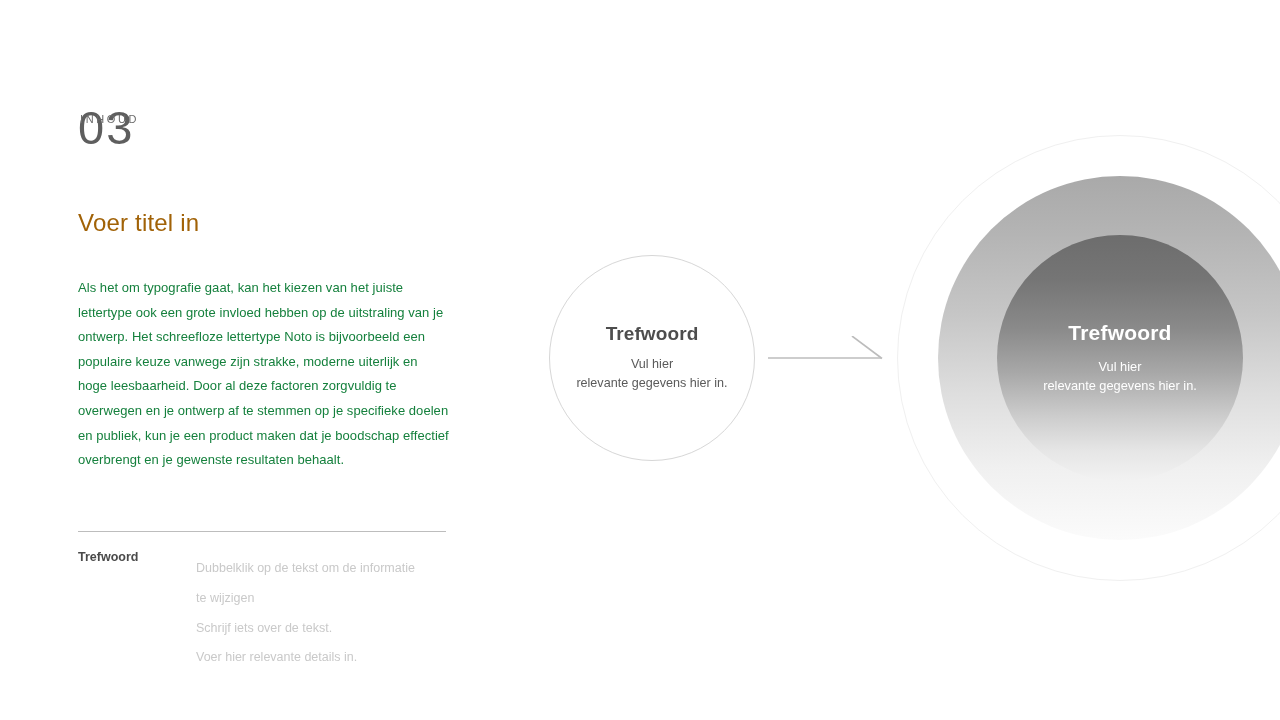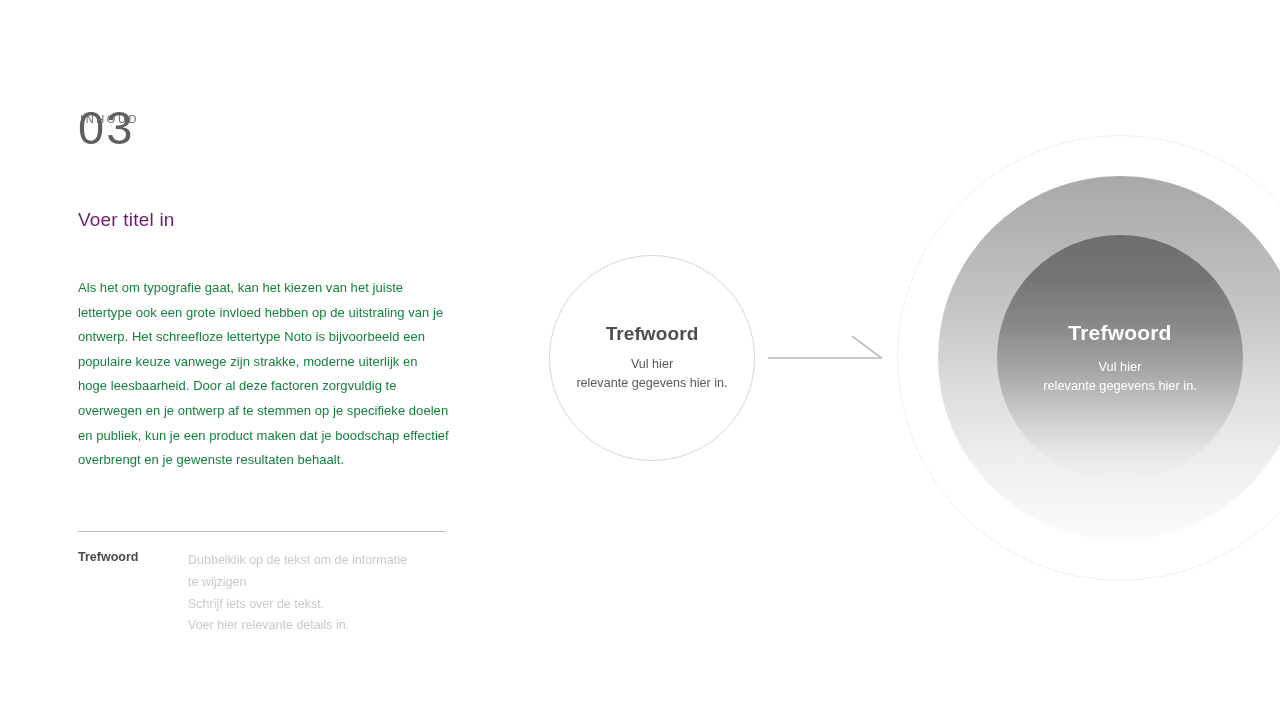--- a/index.html
+++ b/index.html
@@ -44,23 +44,23 @@
     font-size: 11px;
     letter-spacing: 2.6px;
     color: #6b6b6b;
     font-weight: 400;
   }
 
   .title {
     position: absolute;
     left: 0;
     top: 209px;
-    font-size: 19px;
+    font-size: 24px;
     font-weight: 400;
-    color: #701a75;
+    color: #a16207;
     letter-spacing: 0.2px;
   }
 
   .body-text {
     position: absolute;
     left: 0;
     top: 276px;
     width: 372px;
     font-size: 13px;
     line-height: 24.6px;
@@ -94,21 +94,21 @@
   .kv-lines {
     position: absolute;
     left: 110px;
     top: 0;
     width: 262px;
     font-size: 12.5px;
     line-height: 21.8px;
     color: #c9c9c9;
   }
   .kv-lines p {
-    margin: 0;
+    margin: 8px;
   }
 
   
   .small-circle {
     position: absolute;
     left: 549px;
     top: 255px;
     width: 206px;
     height: 206px;
     border-radius: 50%;

